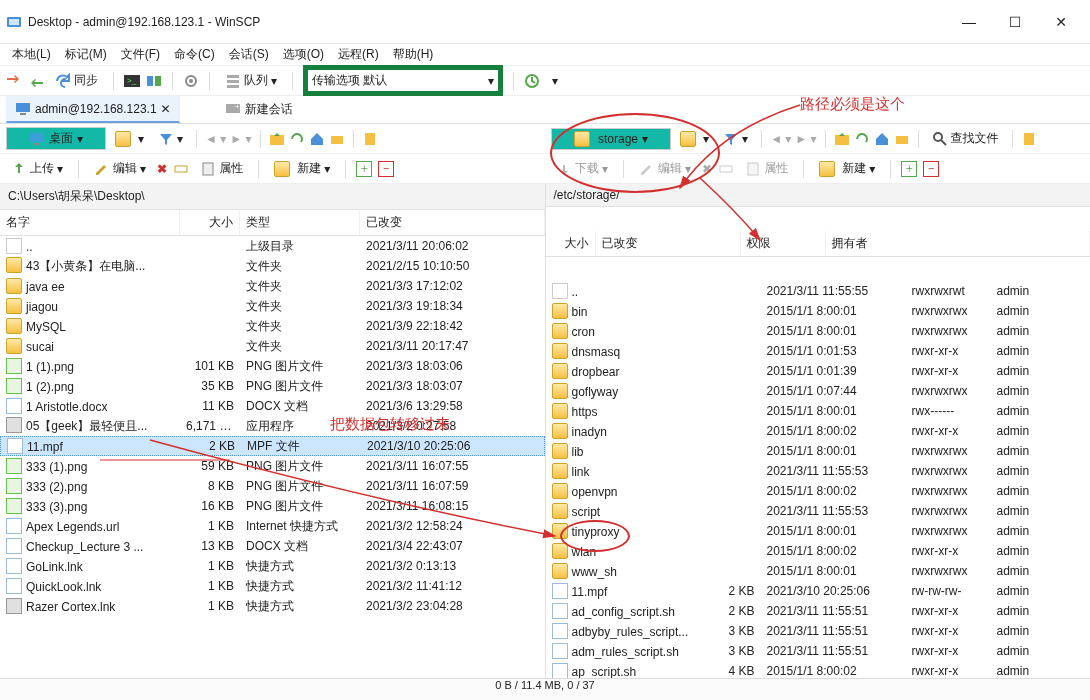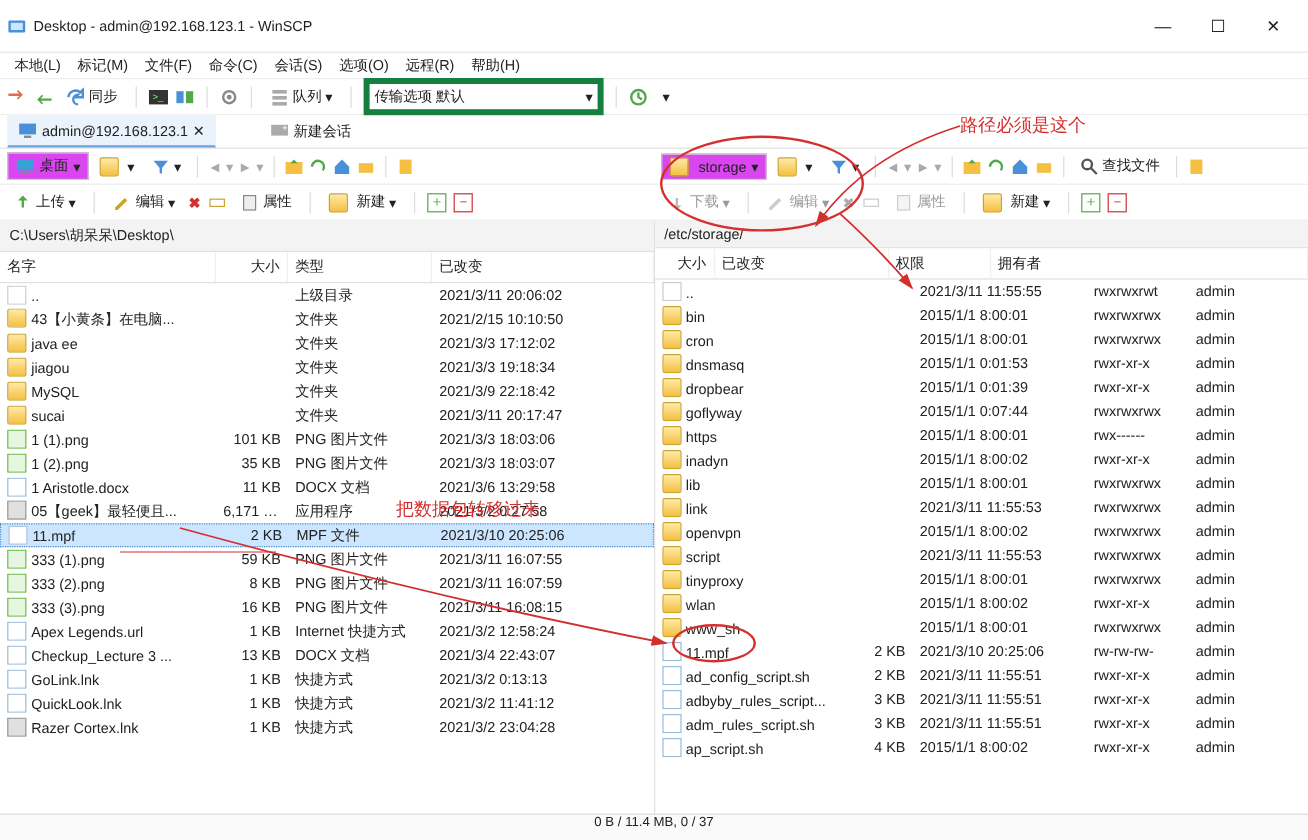--- a/index.html
+++ b/index.html
@@ -23,25 +23,25 @@
   .sep { width:1px; height:18px; background:#ddd; margin:0 4px; }
 
   
   .tabs { display:flex; align-items:center; padding:2px 6px; border-bottom:1px solid #e0e0e0; gap:8px;}
   .tab { display:flex; align-items:center; gap:4px; padding:4px 8px; font-size:12px; border:1px solid transparent;}
   .tab.active { background:#eaf2fb; border-bottom:2px solid #6aa2e0; }
 
   
   .panes { display:flex; height:calc(100% - 30px - 22px - 30px - 28px - 30px - 30px - 22px); }
   .pane { flex:1; display:flex; flex-direction:column; border-right:1px solid #e0e0e0; min-width:0;}
-  .pane:last-child { border-right:none; }
+  .pane:last-child { border-right:none;gap:24px; }
 
   
   .pane-nav { display:flex; align-items:center; gap:4px; padding:4px 6px; font-size:12px; border-bottom:1px solid #eee; }
-  .folder-pill { display:flex; align-items:center; gap:4px; padding:2px 6px; border:1px solid #ccc; background:#d946ef;}
+  .folder-pill { display:flex; align-items:center; gap:4px; padding:2px 22px; border:1px solid #ccc; background:#14b8a6;}
   .pane-act { display:flex; align-items:center; gap:6px; padding:4px 6px; font-size:12px; border-bottom:1px solid #eee; }
   .pane-act .disabled, .pane-act .tb-btn.disabled { color:#999; }
   .red-x { color:#d32f2f; font-weight:bold; }
 
   
   .pathbar { background:#f3f3f3; padding:4px 8px; font-size:12px; border-bottom:1px solid #e0e0e0; }
 
   
   .list-hdr { display:flex; font-size:12px; border-bottom:1px solid #e0e0e0; background:#fff; }
   .list-hdr .col { padding:4px 6px; border-right:1px solid #f0f0f0; white-space:nowrap; overflow:hidden; text-overflow:ellipsis;}

